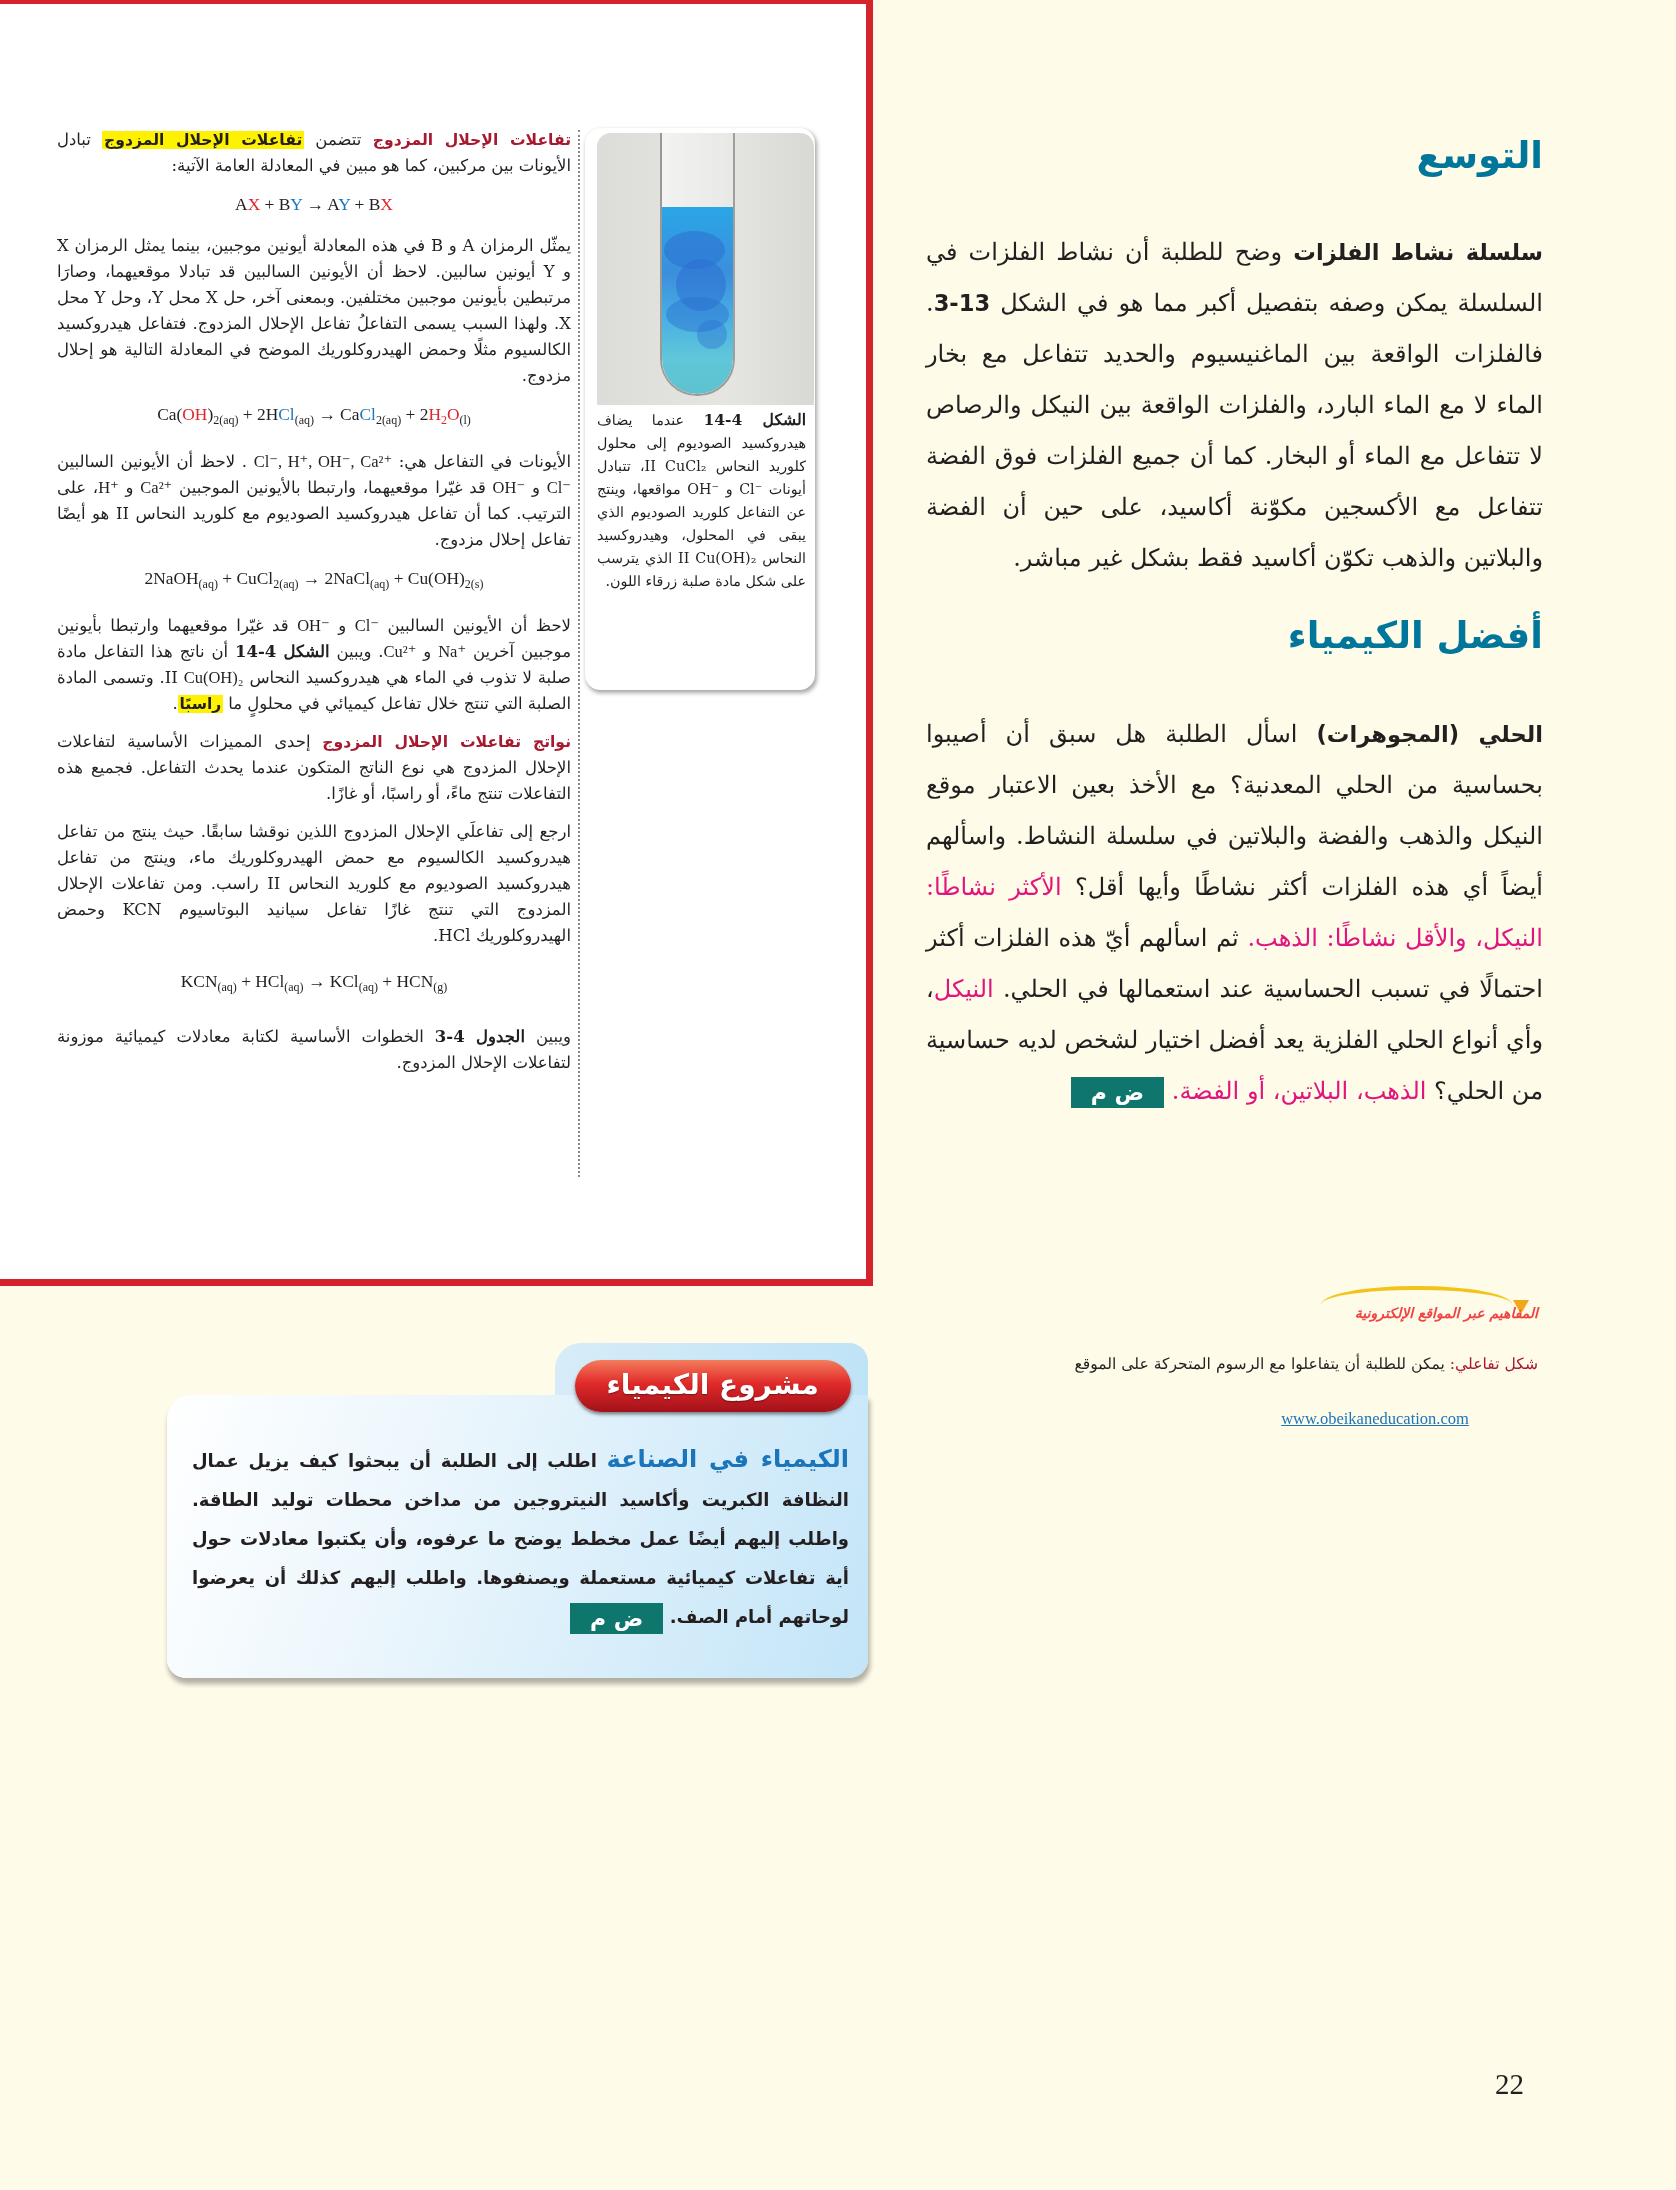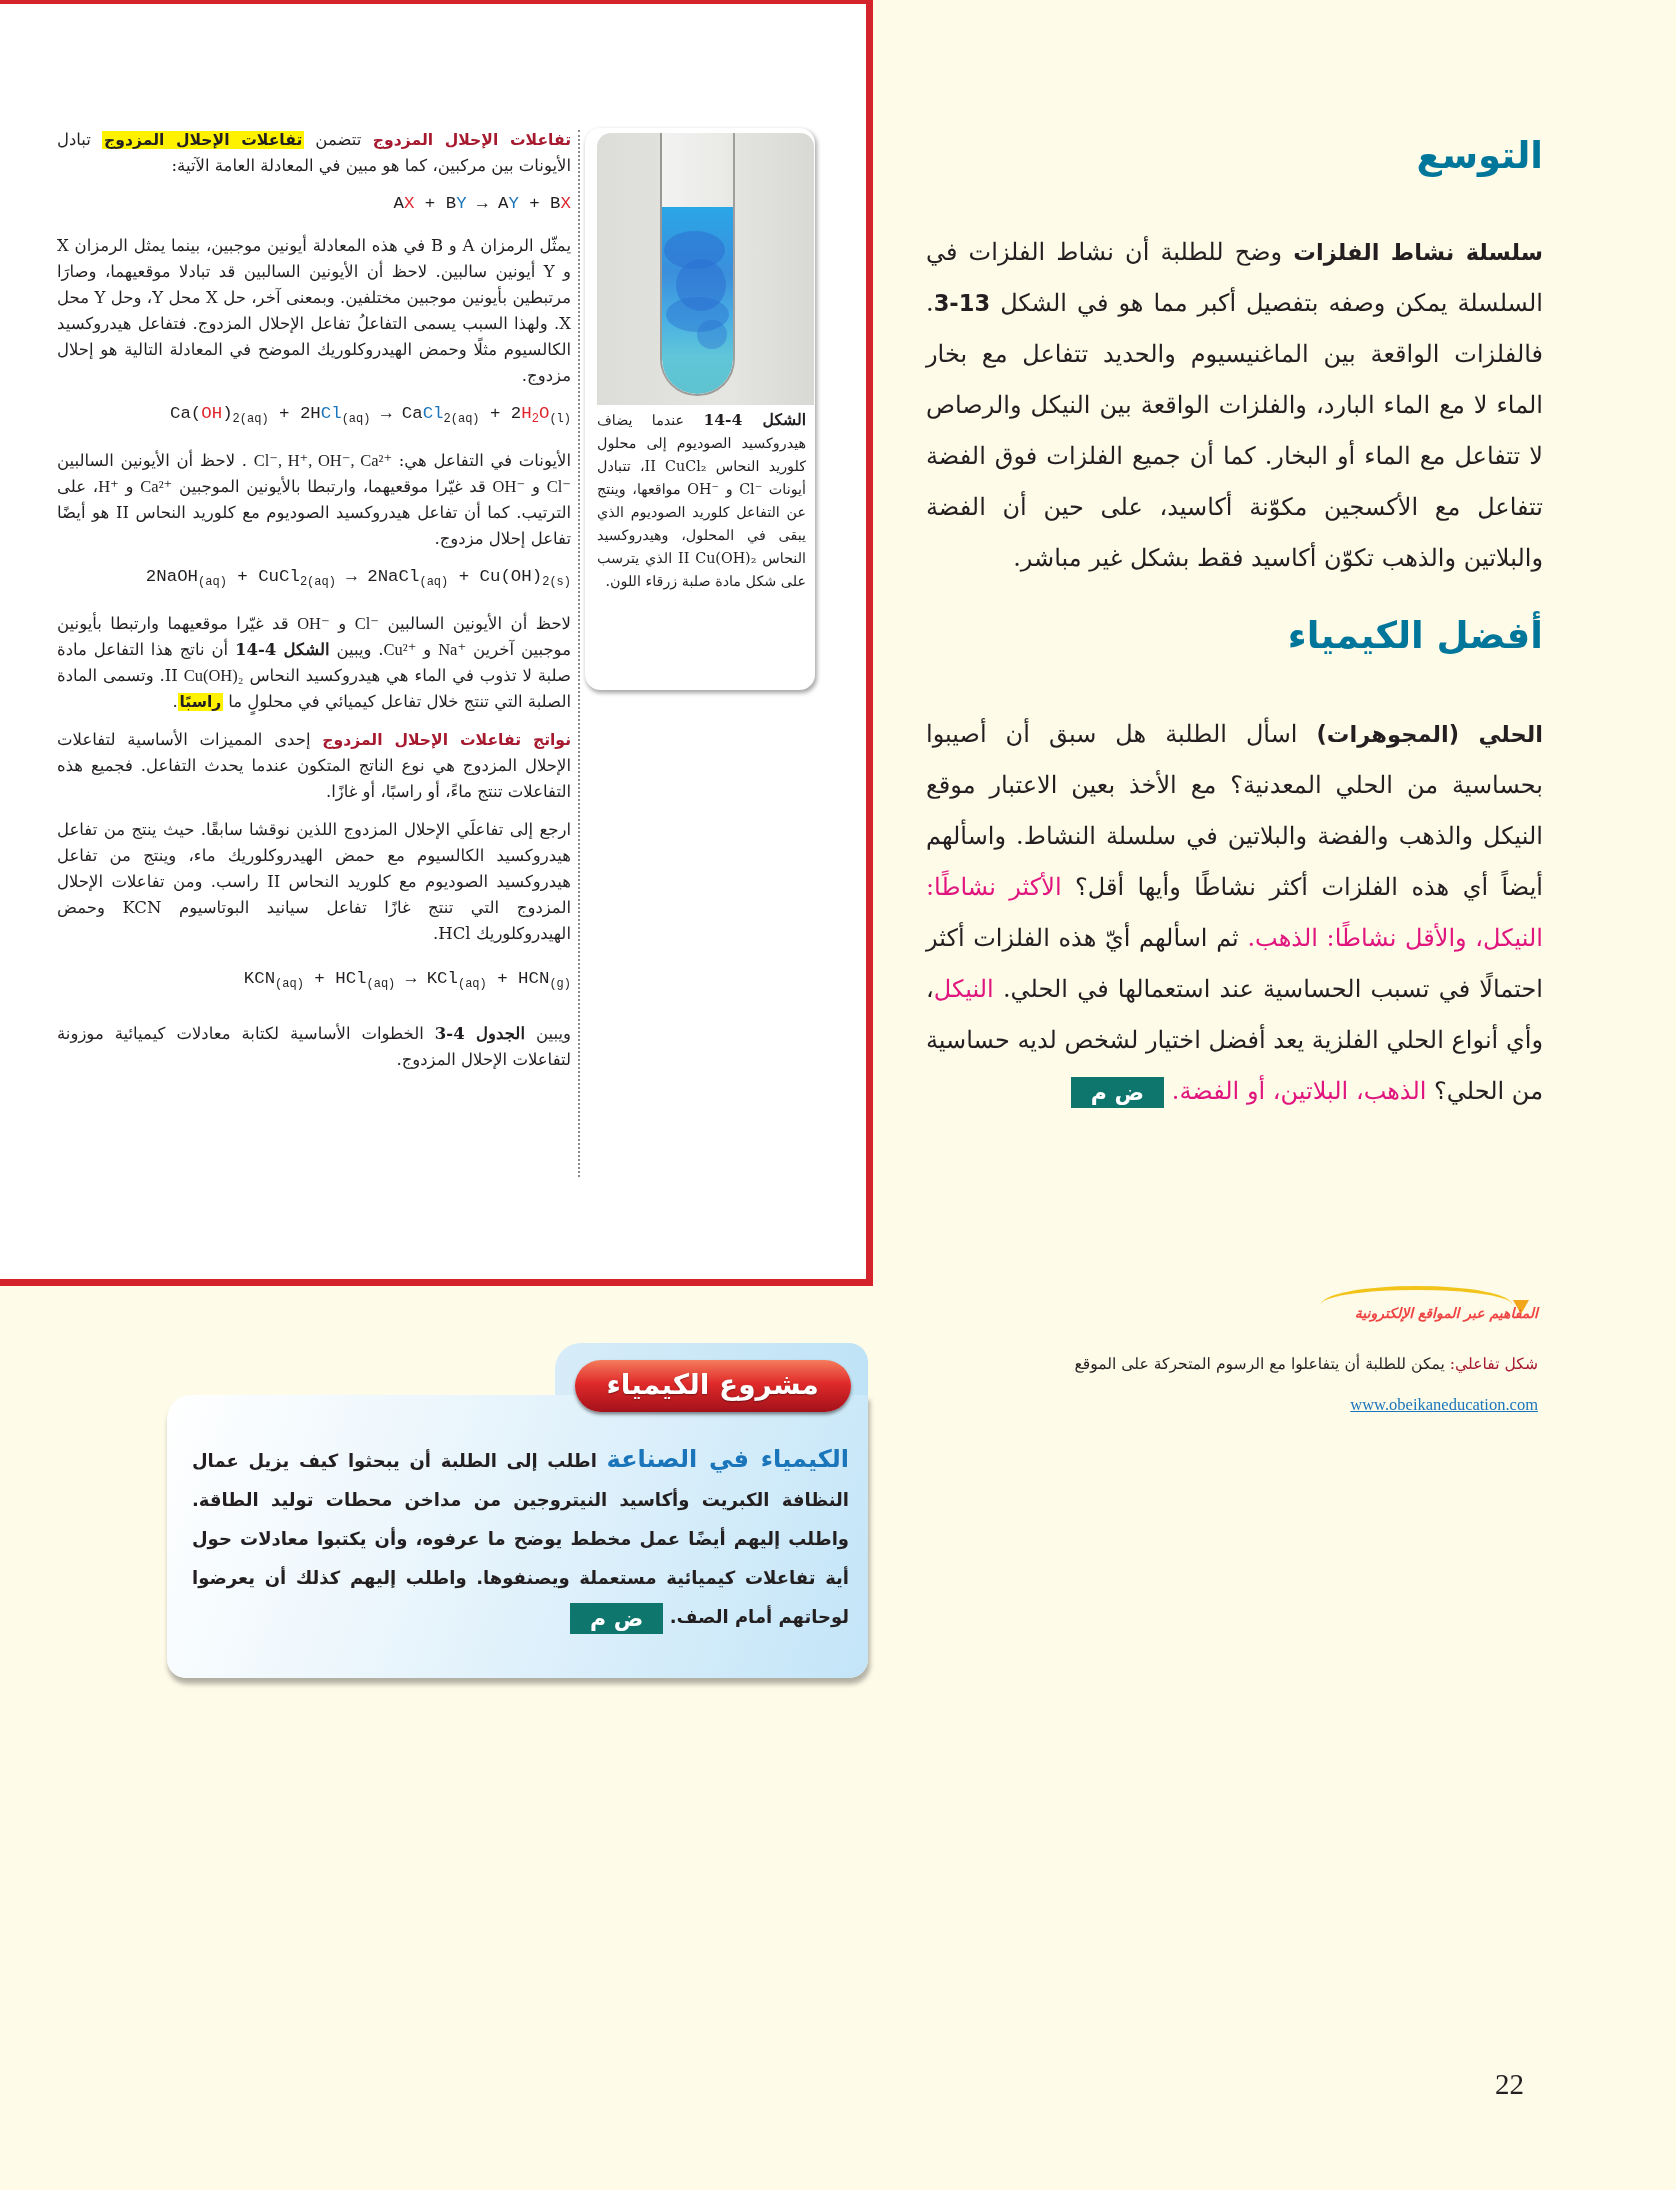--- a/index.html
+++ b/index.html
@@ -24,21 +24,21 @@
   .inset-text {
     position: absolute; left: 57px; top: 123px; width: 514px;
     font-size: 16.5px; line-height: 26px; text-align: justify;
     direction: rtl;
   }
   .inset-text p { margin-bottom: 12px; }
   .inset-text .lead { color: #a6192e; font-weight: bold; font-family: "DejaVu Sans", sans-serif; font-size: 15.6px; }
   .inset-text .hl { background: #fff200; font-weight: bold; font-family: "DejaVu Sans", sans-serif; font-size: 15.6px; padding: 0 1.7px; }
   .inset-text .bold { font-weight: bold; }
   .eq {
-    direction: ltr; text-align: right; font-family: Liberation Mono, monospace;
+    direction: ltr; text-align: center; font-family: Liberation Serif, serif;
     font-size: 17.4px; margin: 8.7px 0 15.6px 0; white-space: nowrap;
   }
   .eq sub { font-size: 12px; }
   .red { color: #e0242b; }
   .blue { color: #1b75bb; }
   .ltr { direction: ltr; unicode-bidi: embed; font-family: "Liberation Serif", serif; }
 
   .dotted-sep {
     position: absolute; left: 578px; top: 126px; width: 0; height: 1047px;
     border-left: 2.6px dotted #8a8a8a;
@@ -116,22 +116,22 @@
     border-top: 4.3px solid #f2c41a; border-radius: 50% 50% 0 0;
   }
   .online-arrow {
     position: absolute; right: 8.7px; top: 14px; width: 0; height: 0;
     border-left: 8.7px solid transparent; border-right: 8.7px solid transparent;
     border-top: 14px solid #f2a71a;
   }
   .online-desc { font-size: 15.6px; line-height: 24px; margin-top: 5.2px; }
   .online-desc .lbl { color: #a6192e; }
   .online-url {
-    display: block; text-align: right; direction: ltr;
-    margin: 19px 0 0 0; padding-left: 143px;
+    display: block; text-align: center; direction: ltr;
+    margin: 33px 0 0 0; padding-left: 143px;
     font-family: "Liberation Serif", serif; font-size: 16.5px;
     color: #1b75bb; text-decoration: underline;
   }
 
   
   .project {
     position: absolute; left: 167px; top: 1343px; width: 701px; height: 335px;
   }
   .project-tab {
     position: absolute; right: 0; top: 0; width: 313px; height: 61px;

